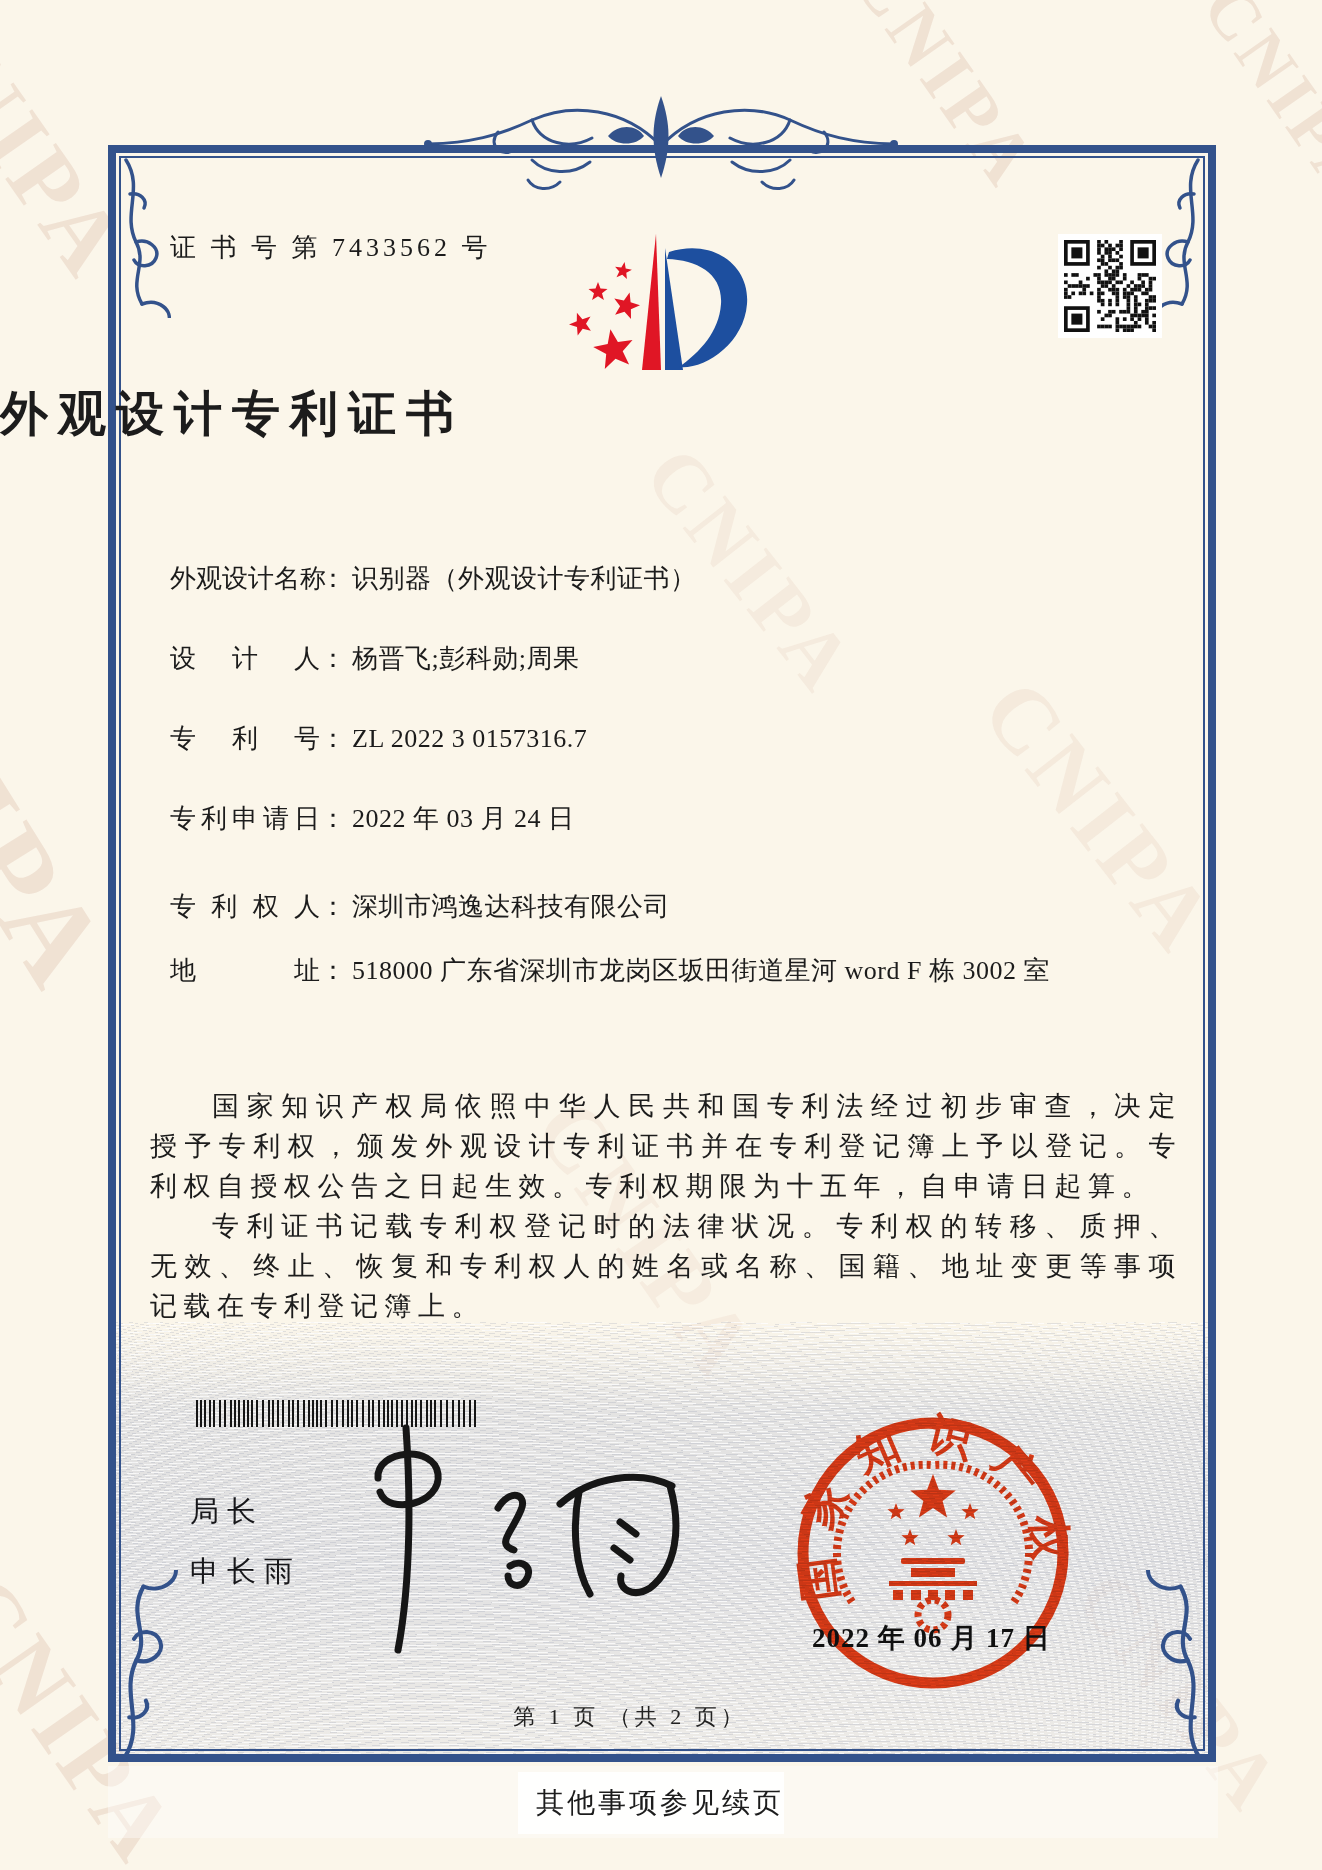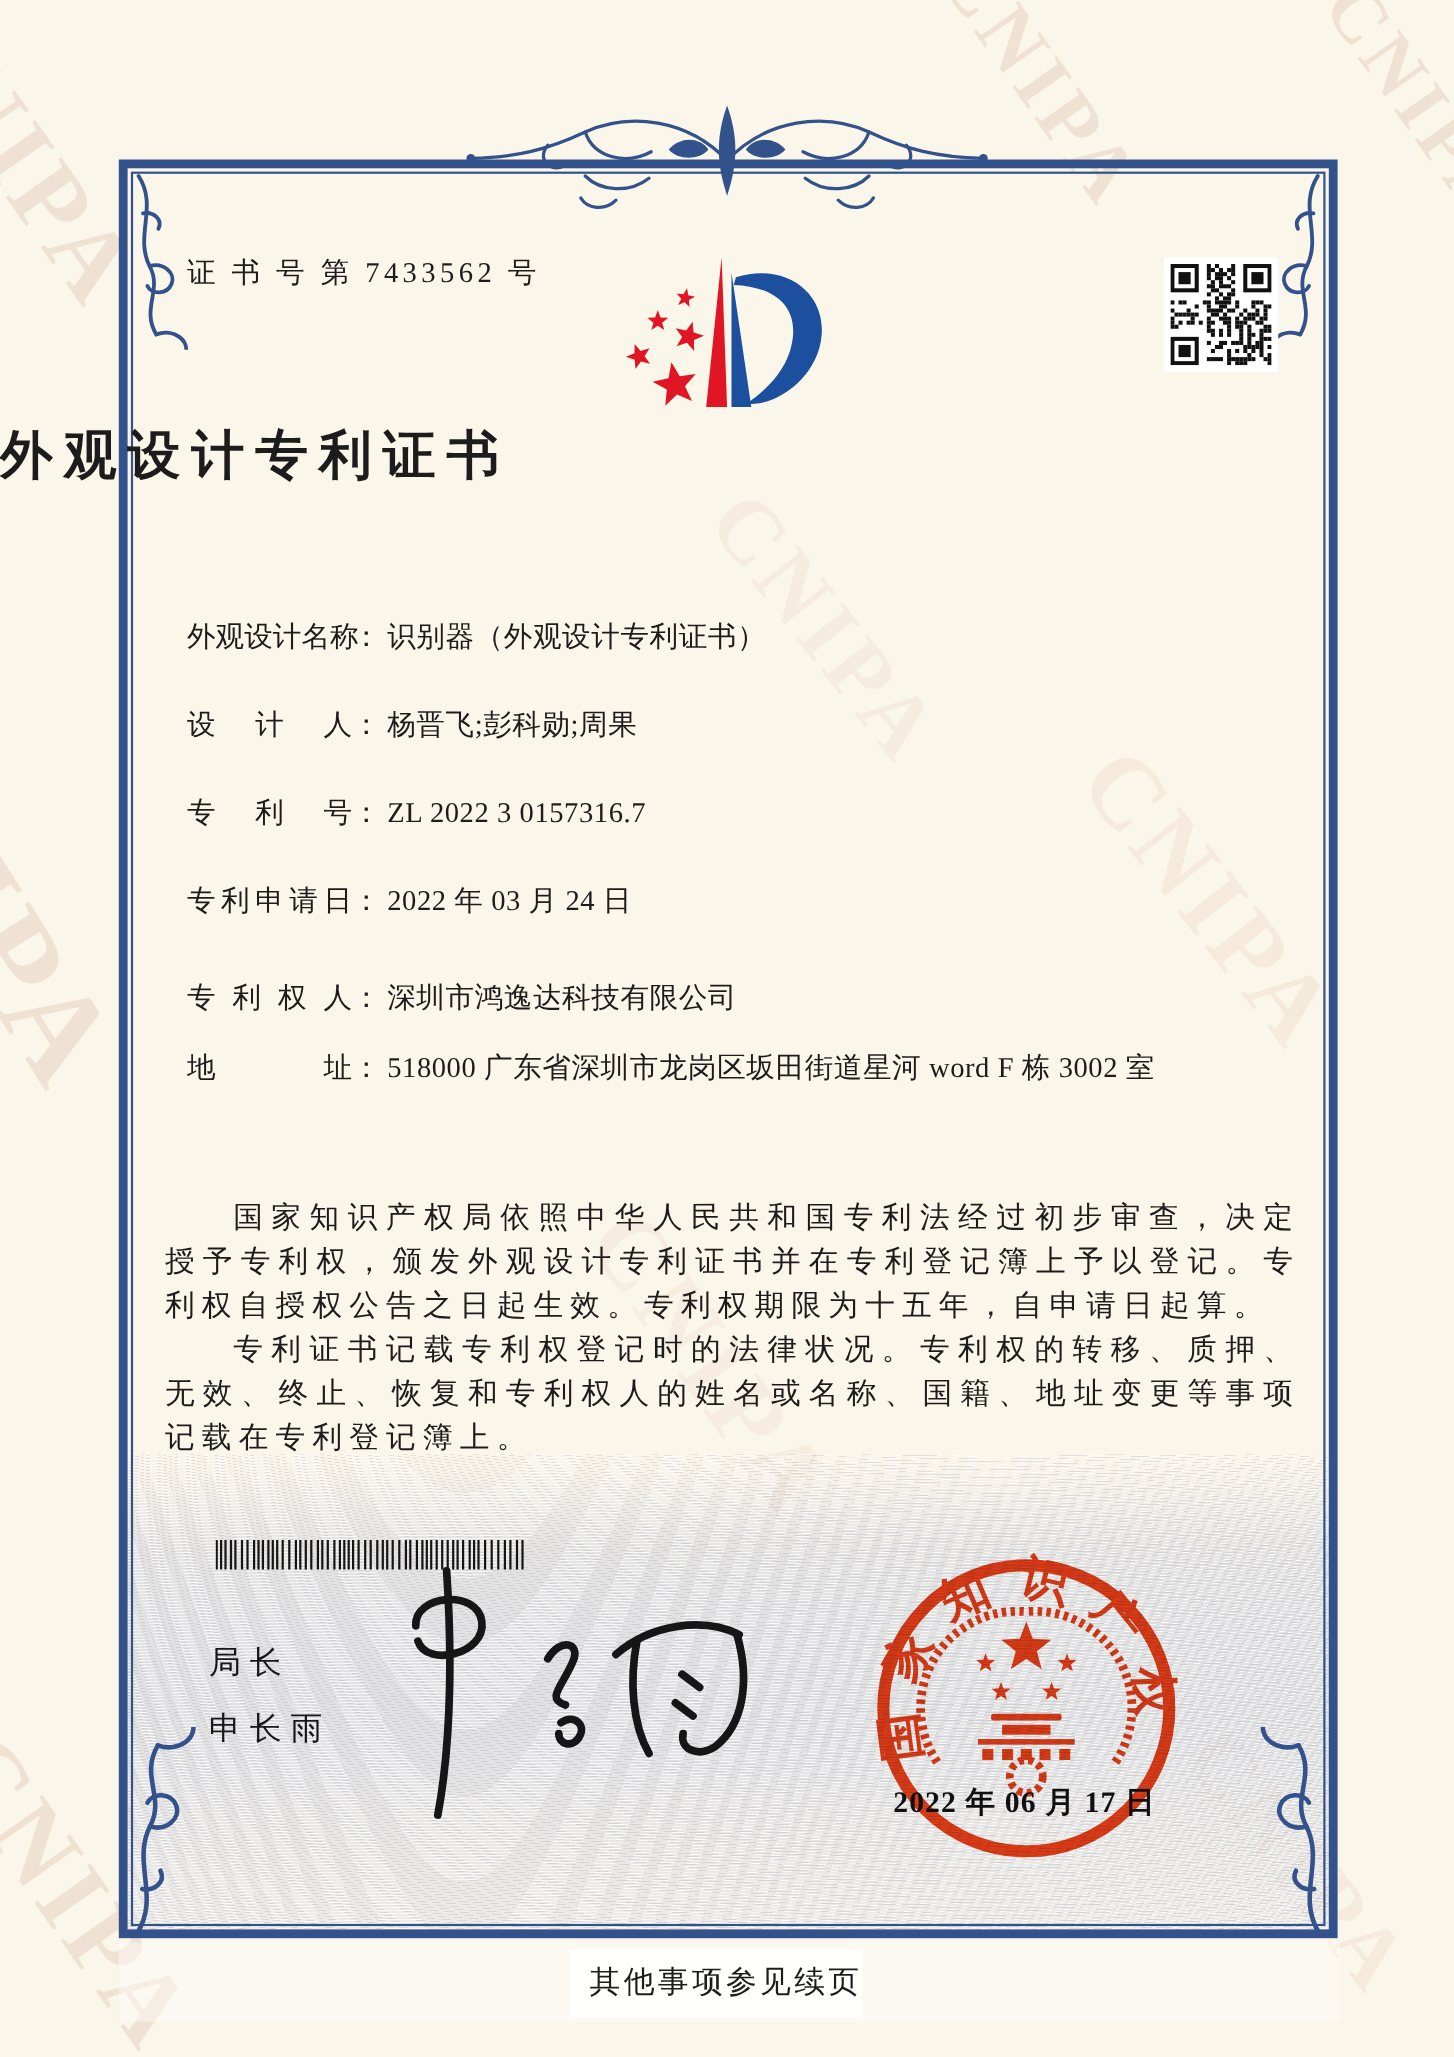--- a/index.html
+++ b/index.html
@@ -503,15 +503,16 @@
       <rect x="103" y="180" width="10" height="10" stroke="none"></rect>
       <rect x="121" y="180" width="10" height="10" stroke="none"></rect>
       <rect x="138" y="180" width="10" height="10" stroke="none"></rect>
       <rect x="155" y="180" width="10" height="10" stroke="none"></rect>
       <rect x="173" y="180" width="10" height="10" stroke="none"></rect>
       <circle cx="143" cy="205" r="15" fill="none" stroke-width="7" stroke-dasharray="5 4"></circle>
     </g>
   </svg>
   <div class="seal-date">2022 年 06 月 17 日</div>
 
+  <div class="page-info">第 1 页 （共 2 页）</div>
   <div class="continuation">其他事项参见续页</div>
 
 </div>
 
 </body></html>

